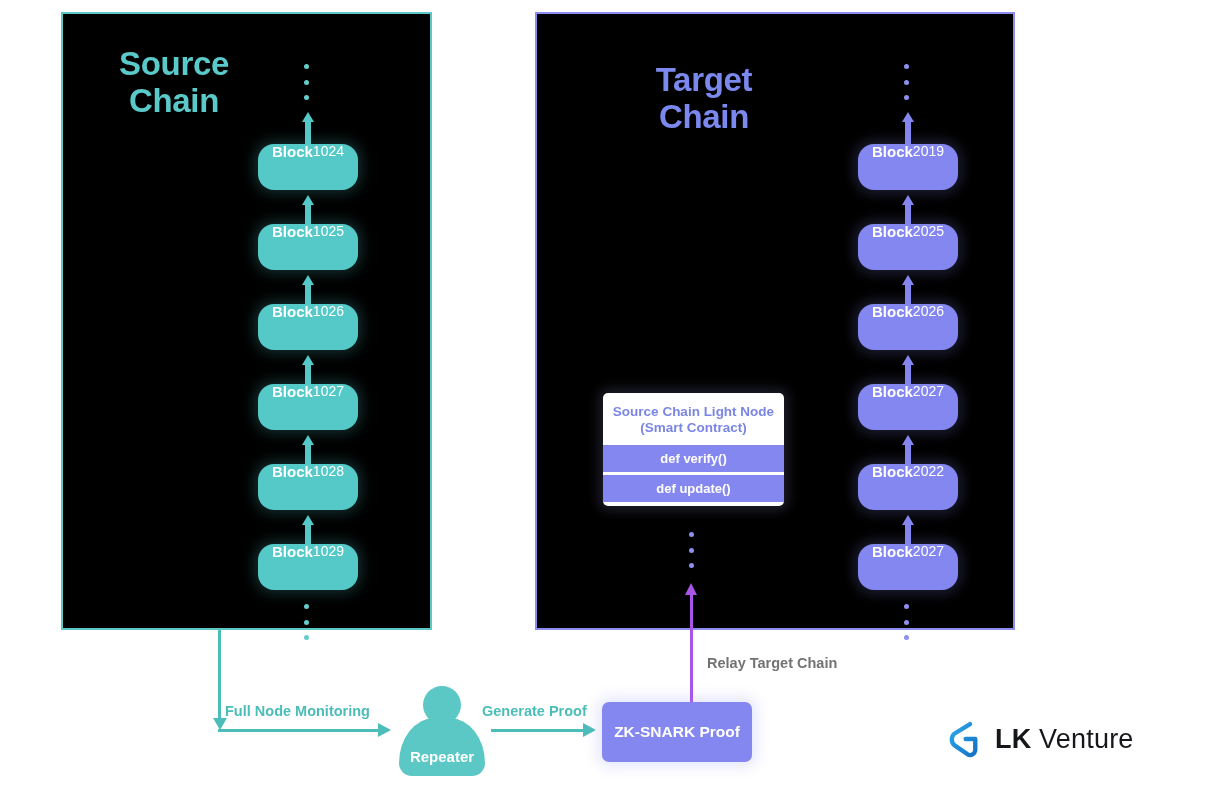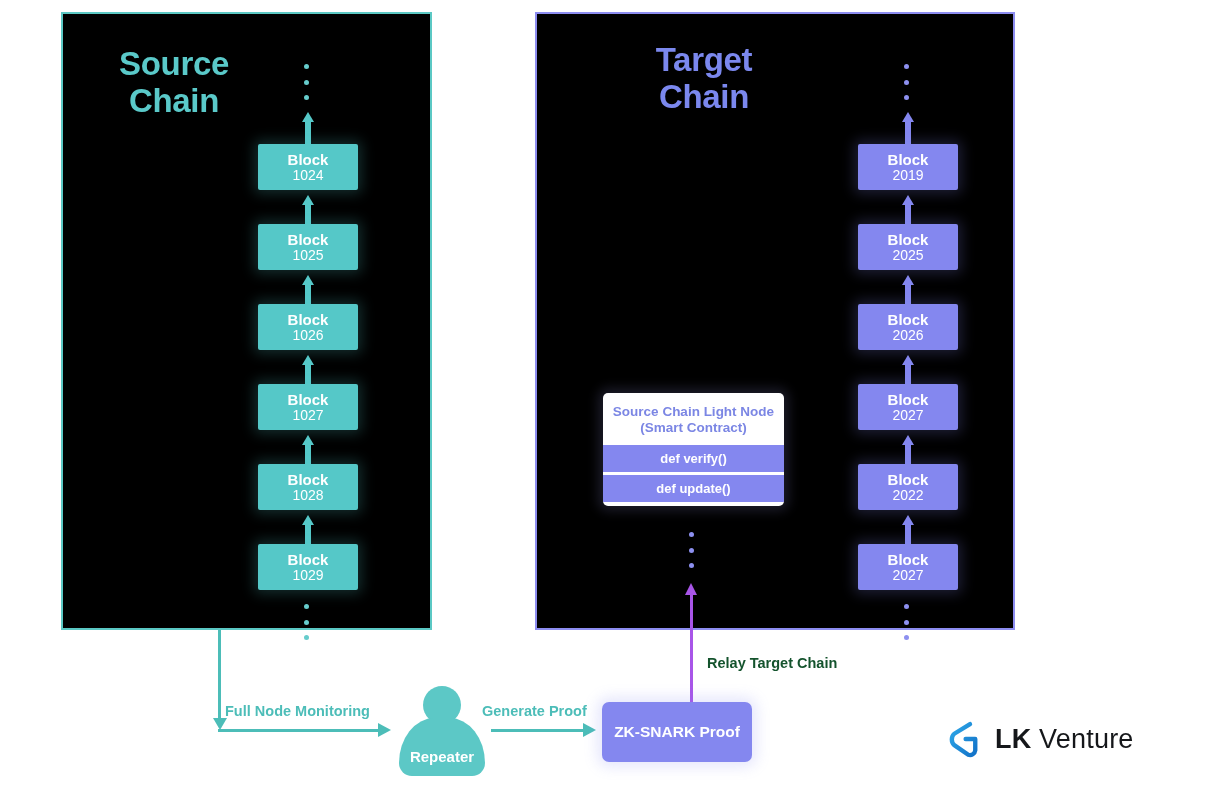--- a/index.html
+++ b/index.html
@@ -44,43 +44,42 @@
     letter-spacing: -0.3px;
     text-align: center;
     white-space: pre-line;
   }
   #source-title {
     left: 16px; top: 32px;
     width: 190px;
     color: #5ac9c9;
   }
   #target-title {
-    left: 72px; top: 28px;
+    left: 72px; top: 48px;
     width: 190px;
     color: #7b88ee;
   }
 
   
   .chain {
     position: absolute;
     width: 110px;
   }
   #source-chain { left: 190px; top: 30px; }
   #target-chain { left: 316px; top: 30px; }
 
   .block {
     position: absolute;
     left: 5px;
     width: 100px;
     height: 46px;
-    border-radius: 2px;
+    border-radius: 16px;
     color: #ffffff;
     text-align: center;
     display: flex;
-    flex-direction: column;
     justify-content: center;
     line-height: 1.06;
     box-sizing: border-box;
   }
   .block .b-word { font-size: 15px; font-weight: bold; }
   .block .b-num  { font-size: 14px; font-weight: normal; }
 
   .teal-block {
     background: #55c8c8;
     box-shadow: 0 0 13px 4px rgba(85,200,200,0.22);
@@ -180,21 +179,21 @@
     width: 0; height: 0;
     border-left: 6px solid transparent;
     border-right: 6px solid transparent;
     border-bottom: 12px solid #a855e8;
   }
   #relay-label {
     position: absolute;
     left: 707px; top: 655px;
     font-size: 14.5px;
     font-weight: bold;
-    color: #14532d;
+    color: #737373;
     white-space: nowrap;
   }
 
   
   #fnm-vert {
     position: absolute;
     left: 218px; top: 630px;
     width: 3px; height: 92px;
     background: #4cbdb8;
   }

